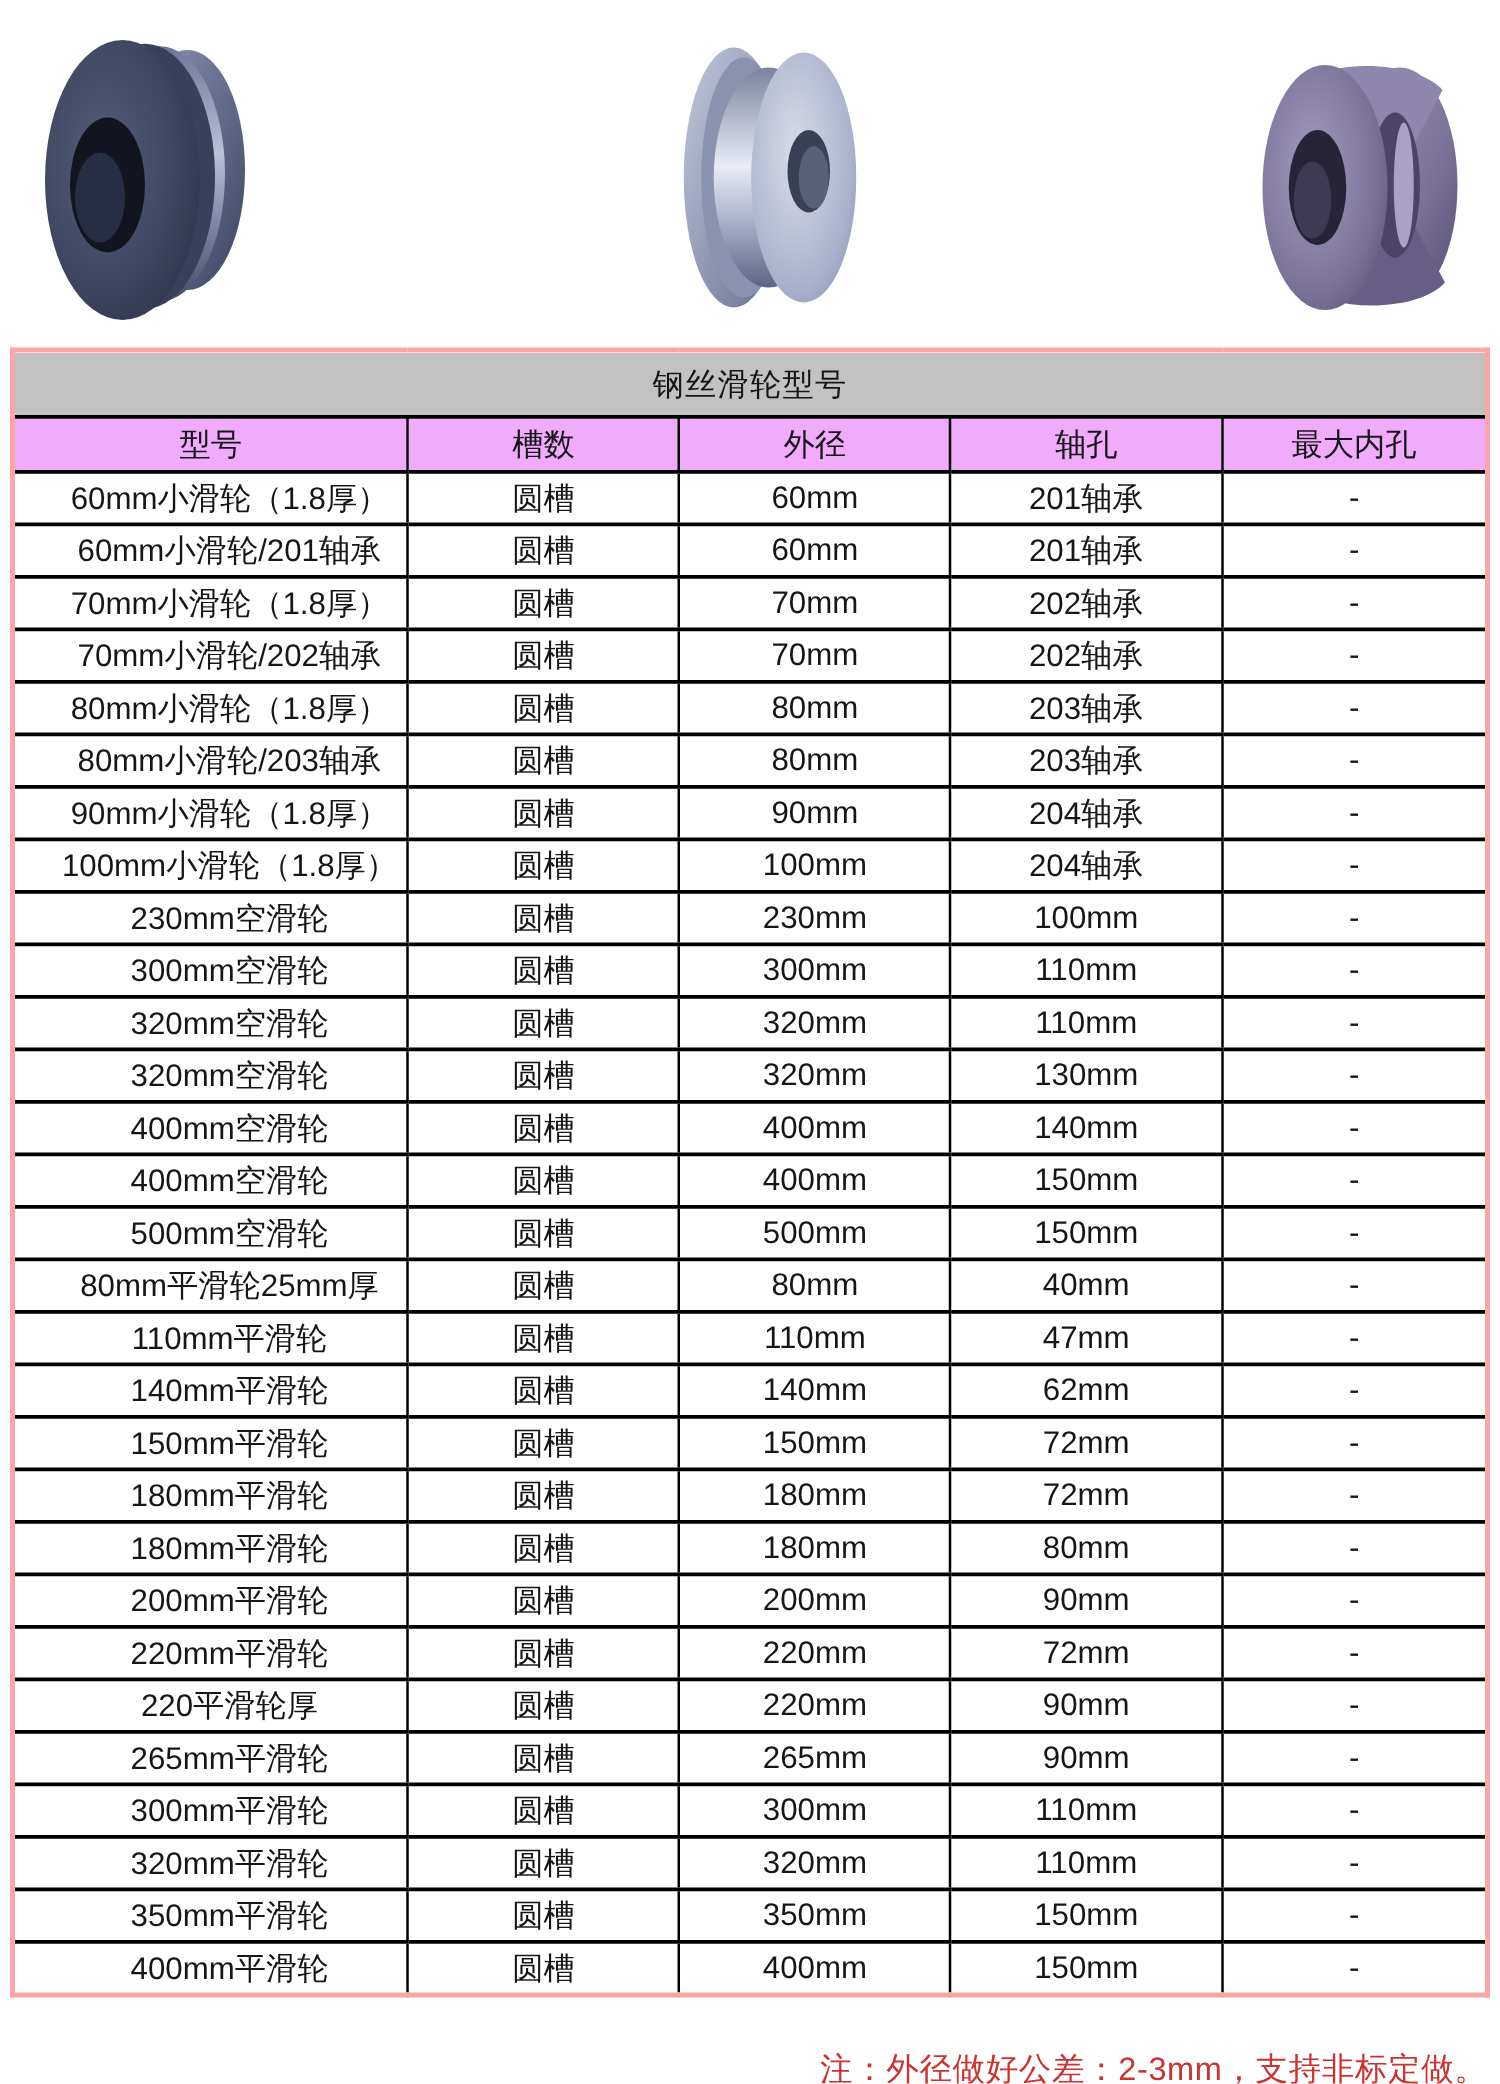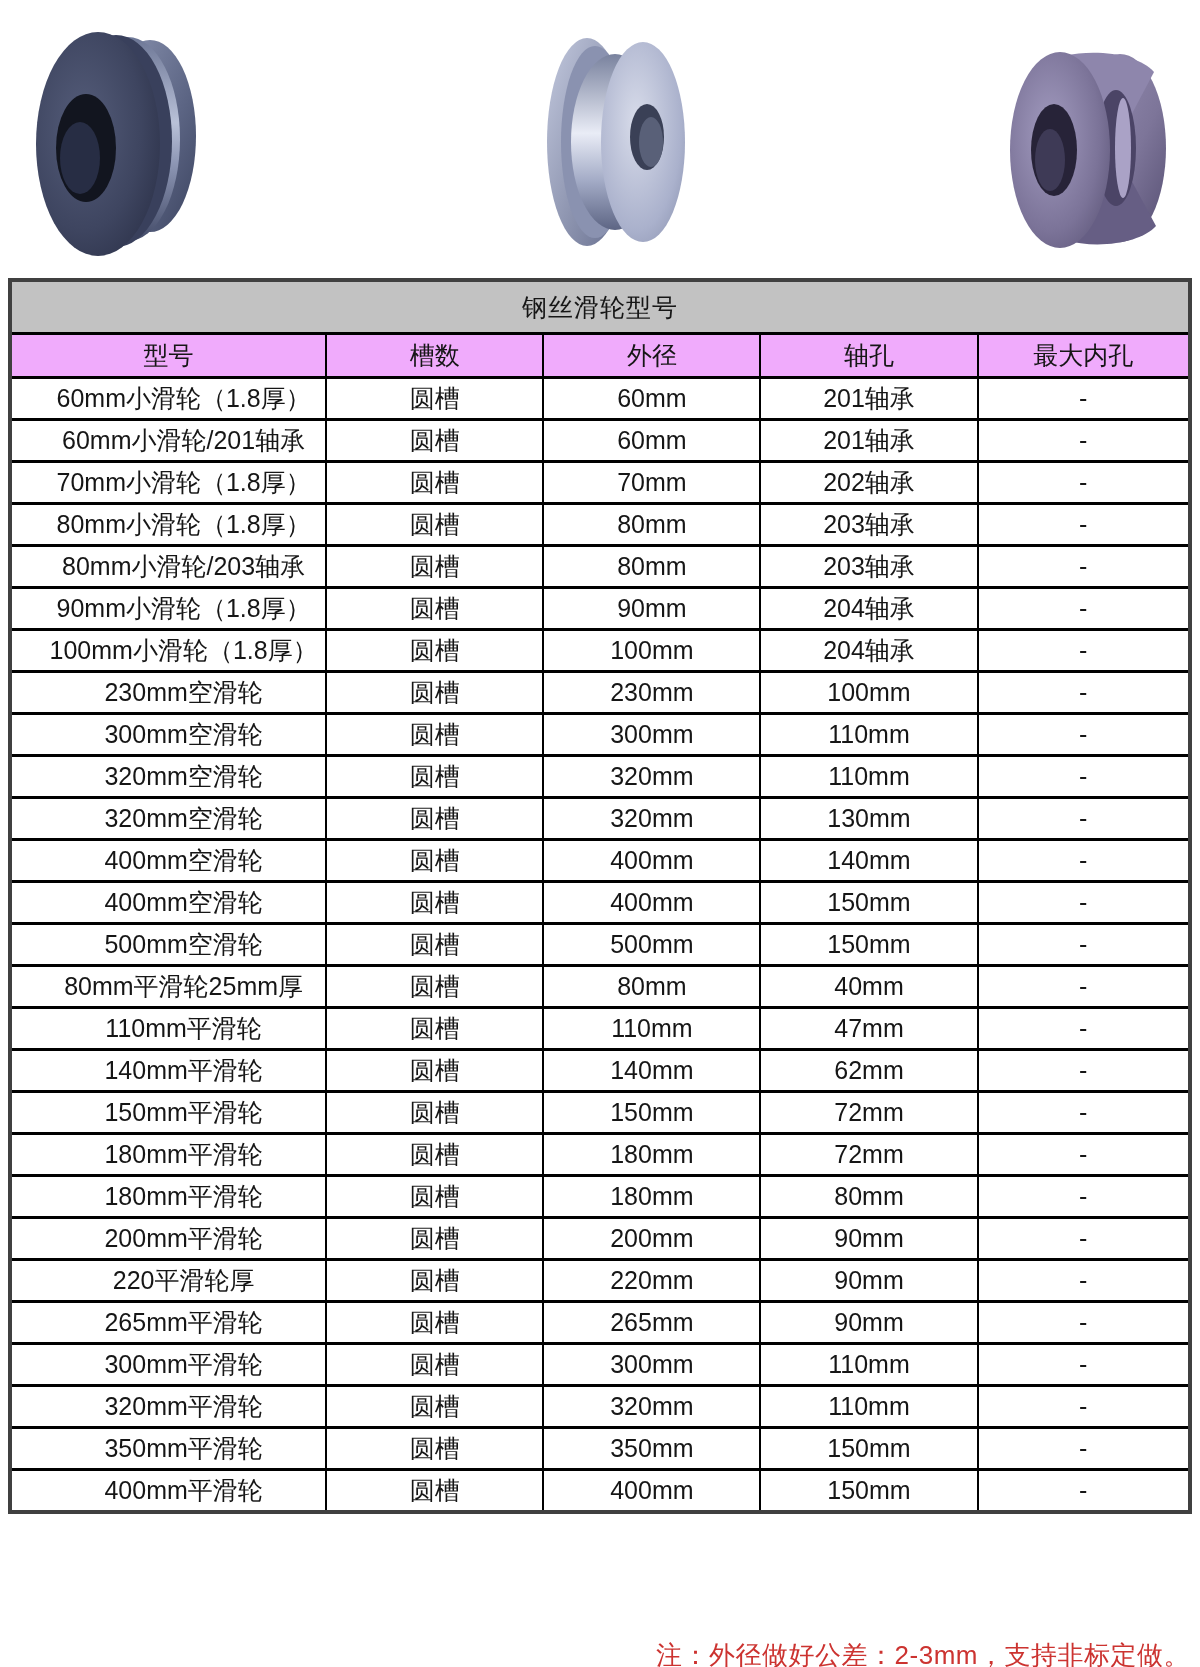--- a/index.html
+++ b/index.html
@@ -25,21 +25,21 @@
   .photo-2 { left: 545px; top: 24px; }
   .photo-3 { left: 1002px; top: 40px; }
 
   
   table.spec {
     position: absolute;
     left: 8px;
     top: 278px;
     width: 1184px;
     border-collapse: collapse;
-    border: 4px solid #404040;
+    border: 4px solid #fca5a5;
     table-layout: fixed;
   }
   table.spec th, table.spec td {
     border: 3px solid #000000;
     border-left-width: 2px;
     border-right-width: 2px;
     padding: 0;
     vertical-align: middle;
     font-size: 25px;
     font-weight: 400;
@@ -198,20 +198,27 @@
           <td class="">-</td>
         </tr>
         <tr>
           <td class="model">70mm小滑轮（1.8厚）</td>
           <td class="">圆槽</td>
           <td class="">70mm</td>
           <td class="">202轴承</td>
           <td class="">-</td>
         </tr>
         <tr>
+          <td class="model">70mm小滑轮/202轴承</td>
+          <td class="">圆槽</td>
+          <td class="">70mm</td>
+          <td class="">202轴承</td>
+          <td class="">-</td>
+        </tr>
+        <tr>
           <td class="model">80mm小滑轮（1.8厚）</td>
           <td class="">圆槽</td>
           <td class="">80mm</td>
           <td class="">203轴承</td>
           <td class="">-</td>
         </tr>
         <tr>
           <td class="model">80mm小滑轮/203轴承</td>
           <td class="">圆槽</td>
           <td class="">80mm</td>
@@ -324,20 +331,27 @@
           <td class="">-</td>
         </tr>
         <tr>
           <td class="model">200mm平滑轮</td>
           <td class="">圆槽</td>
           <td class="">200mm</td>
           <td class="">90mm</td>
           <td class="">-</td>
         </tr>
         <tr>
+          <td class="model">220mm平滑轮</td>
+          <td class="">圆槽</td>
+          <td class="">220mm</td>
+          <td class="">72mm</td>
+          <td class="">-</td>
+        </tr>
+        <tr>
           <td class="model">220平滑轮厚</td>
           <td class="">圆槽</td>
           <td class="">220mm</td>
           <td class="">90mm</td>
           <td class="">-</td>
         </tr>
         <tr>
           <td class="model">265mm平滑轮</td>
           <td class="">圆槽</td>
           <td class="">265mm</td>

